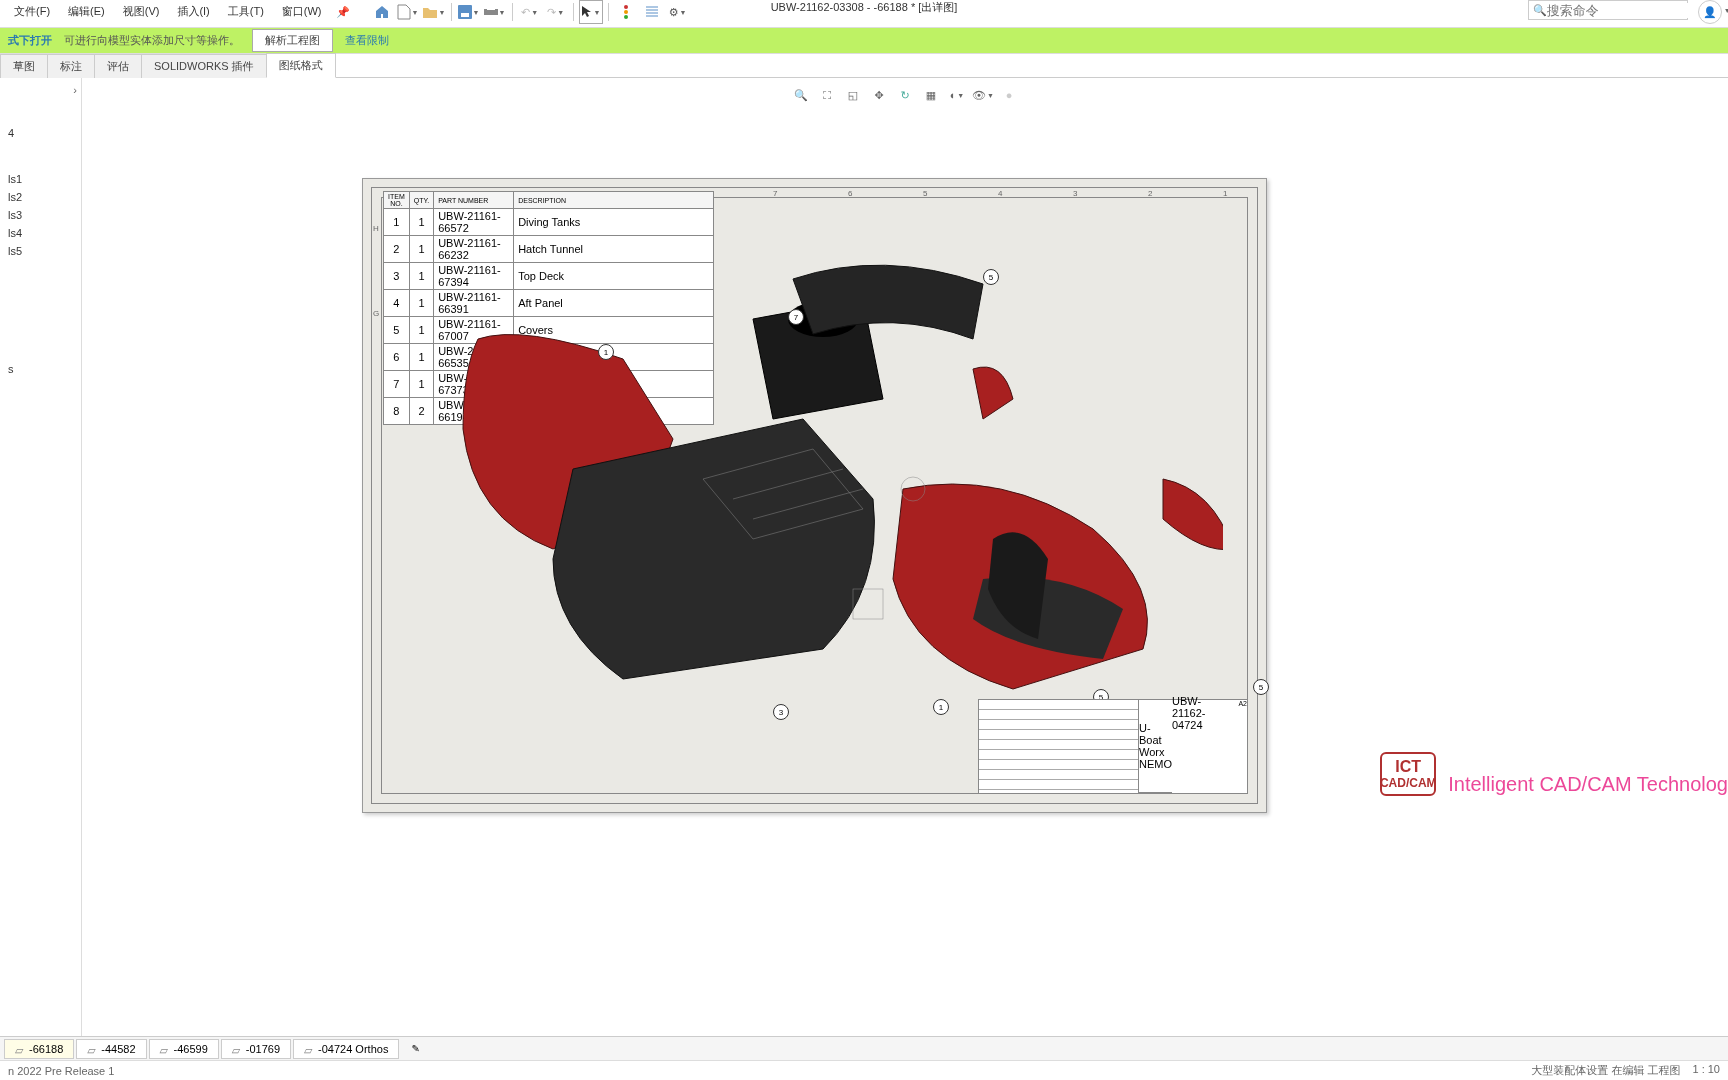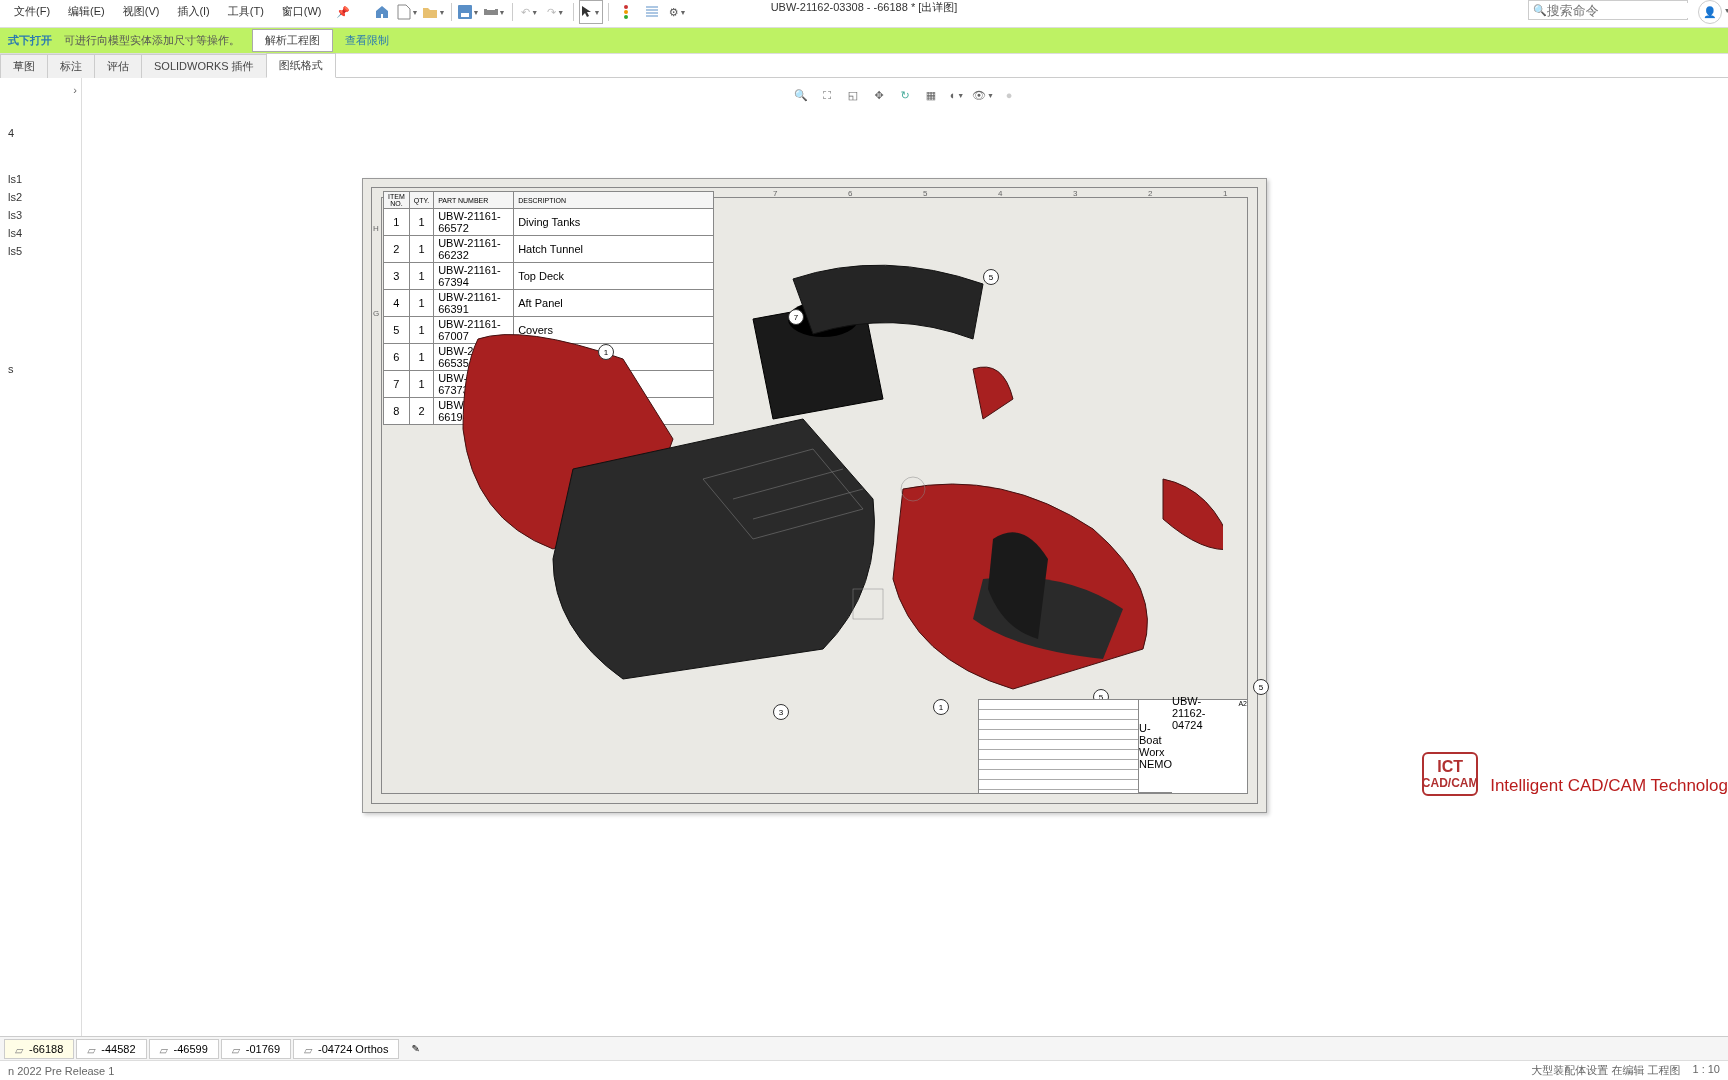--- a/index.html
+++ b/index.html
@@ -45,21 +45,21 @@
 .balloon{position:absolute;width:16px;height:16px;border:1px solid #333;border-radius:50%;background:#fff;display:flex;align-items:center;justify-content:center;font-size:8px}
 .title-block{position:absolute;right:18px;bottom:18px;width:270px;height:95px;border:1px solid #888;background:#fff;display:flex}
 .tb-left{width:160px;border-right:1px solid #888}
 .tb-left-row{height:10px;border-bottom:1px solid #aaa;font-size:6px;padding:0 2px;display:flex}
 .tb-right{flex:1;display:flex;flex-direction:row}
 .tb-company{flex:1;display:flex;flex-direction:column;align-items:center;justify-content:center;border-bottom:1px solid #888;font-size:11px}
 .tb-drawing-no{height:26px;display:flex;align-items:center;justify-content:center;font-size:13px;font-weight:500}
 .watermark{position:absolute;right:0;bottom:240px;display:flex;align-items:flex-end;gap:12px}
 .wm-logo{width:56px;height:44px;border:2px solid #b03030;border-radius:6px;display:flex;flex-direction:column;align-items:center;justify-content:center;color:#b03030;font-weight:bold}
 .wm-text-cn{font-size:22px;color:#555;letter-spacing:3px}
-.wm-text-en{font-size:17px;color:#b91c1c}
+.wm-text-en{font-size:20px;color:#ec4899}
 .sheet-tabs{height:24px;background:#f5f5f5;border-top:1px solid #ccc;display:flex;align-items:center;padding:0 4px}
 .sheet-tab{padding:3px 10px;border:1px solid #ccc;background:#fff;margin-right:2px;cursor:pointer;display:flex;align-items:center;gap:4px;font-size:10px}
 .sheet-tab.active{background:#fffde7}
 .sheet-tab-icon{width:10px;height:10px;color:#888}
 .bottom-status{height:20px;background:#fff;border-top:1px solid #ddd;display:flex;align-items:center;padding:0 8px;color:#666;font-size:10px}
 .bottom-right{margin-left:auto;display:flex;gap:12px}
 svg{display:block}
 </style>
 </head>
 <body>

